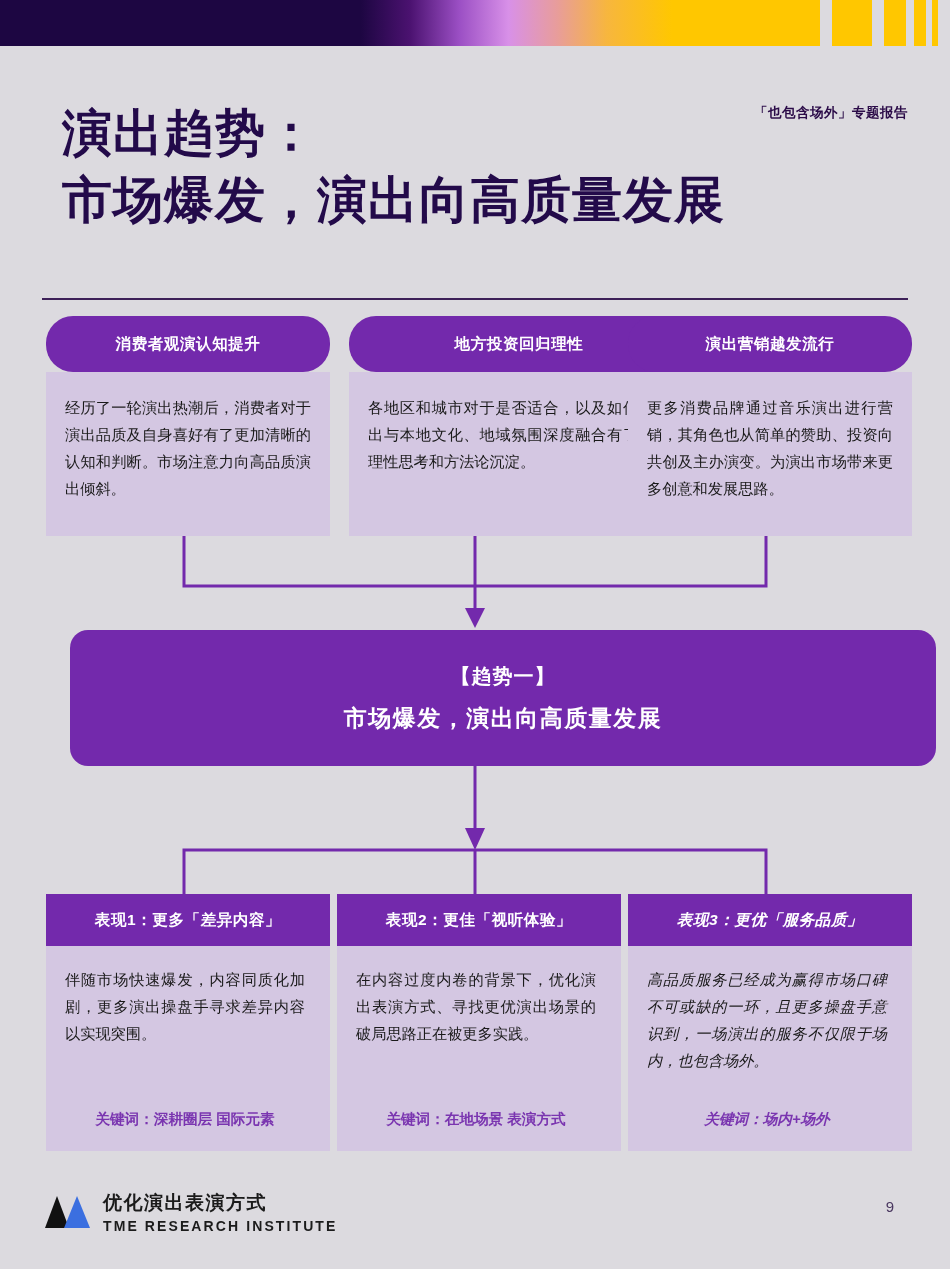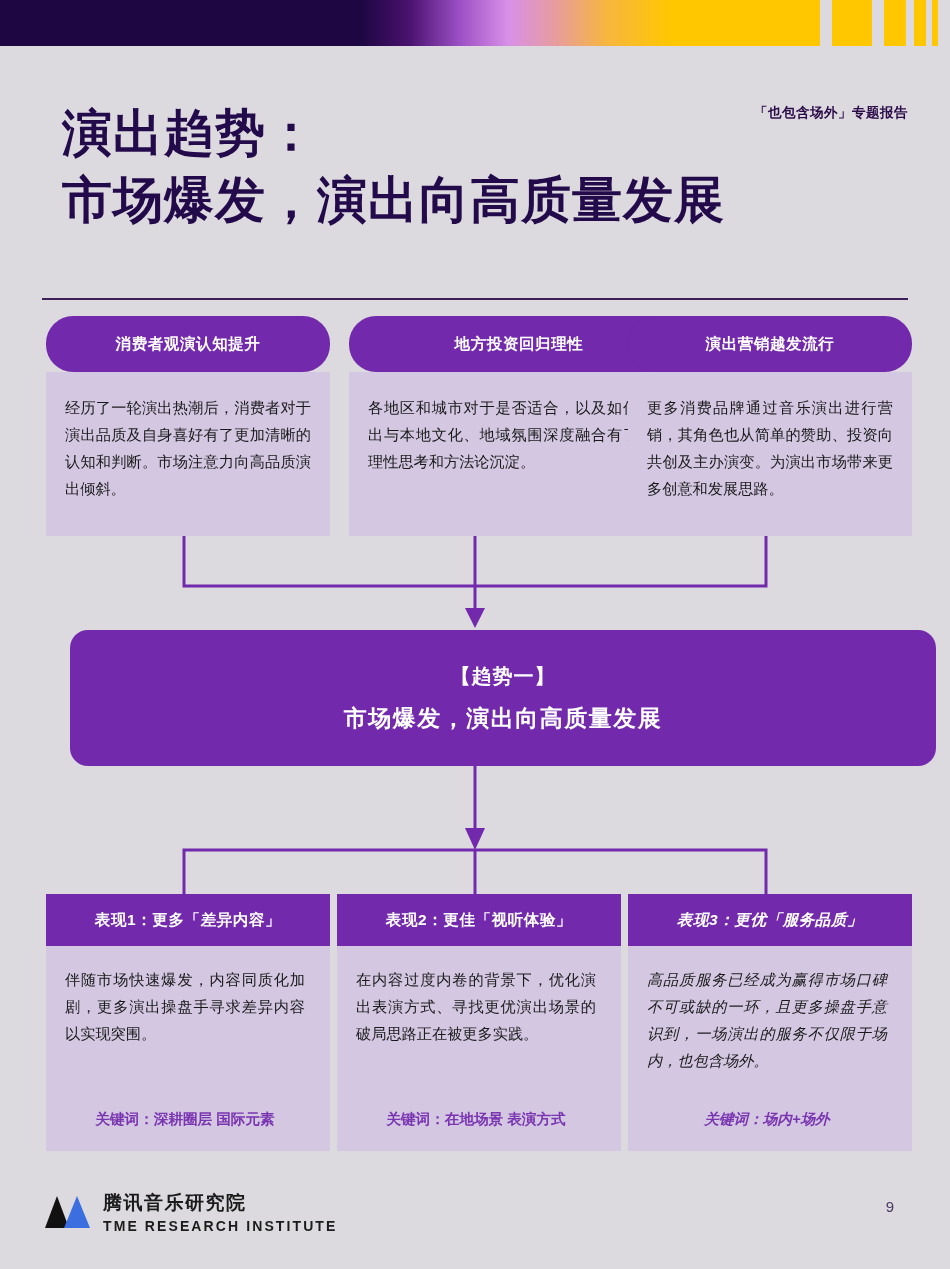--- a/index.html
+++ b/index.html
@@ -186,19 +186,19 @@
       <defs>
         <pattern id="stripes" patternUnits="userSpaceOnUse" width="3" height="3" patternTransform="rotate(60)">
           <rect width="1.4" height="3" fill="#111111"></rect>
         </pattern>
       </defs>
       <polygon points="13,3 25,35 1,35" fill="#111111"></polygon>
       <polygon points="13,12 21,35 5,35" fill="url(#stripes)"></polygon>
       <polygon points="33,3 46,35 20,35" fill="#3b6fe0"></polygon>
     </svg>
     <span class="logo-text">
-      <span class="cn">腾讯音乐研究院</span>
+      <span class="cn">优化演出表演方式</span>
       <span class="en">TME RESEARCH INSTITUTE</span>
     </span>
   </div>
   <div class="page-num">9</div>
 
 </div>
 
 </body></html>

